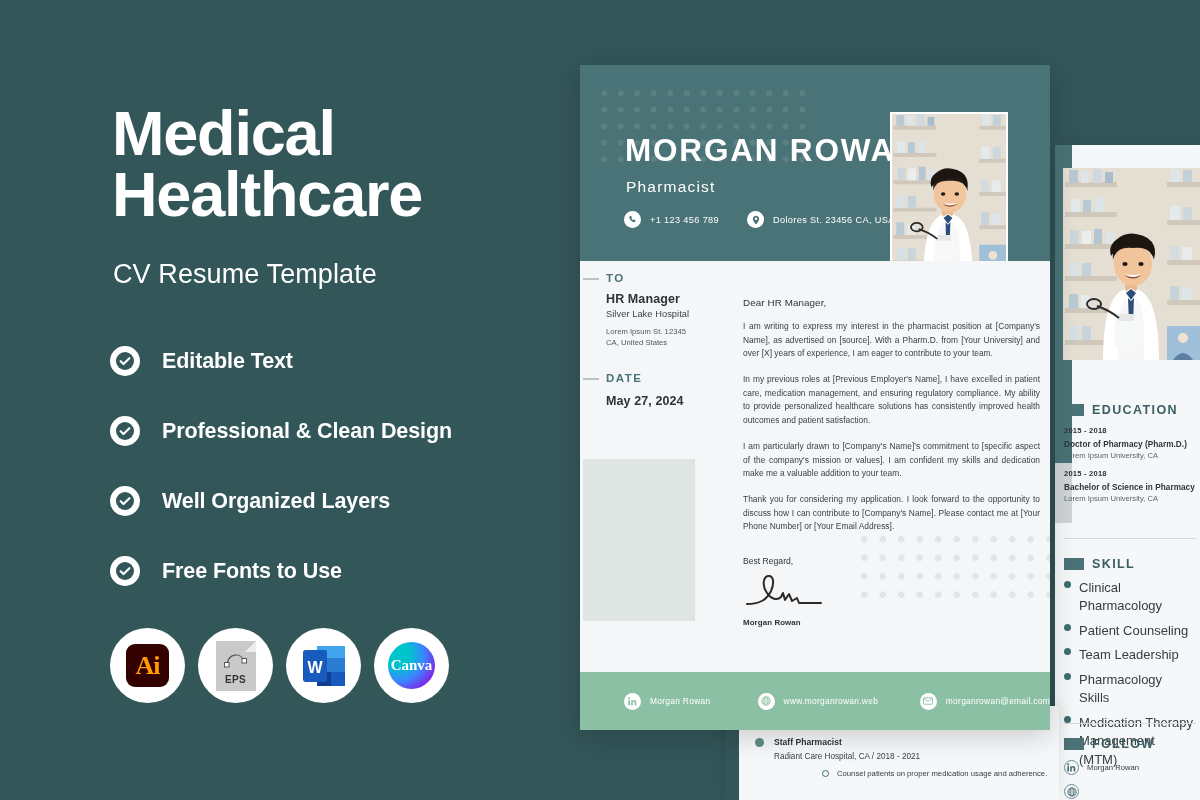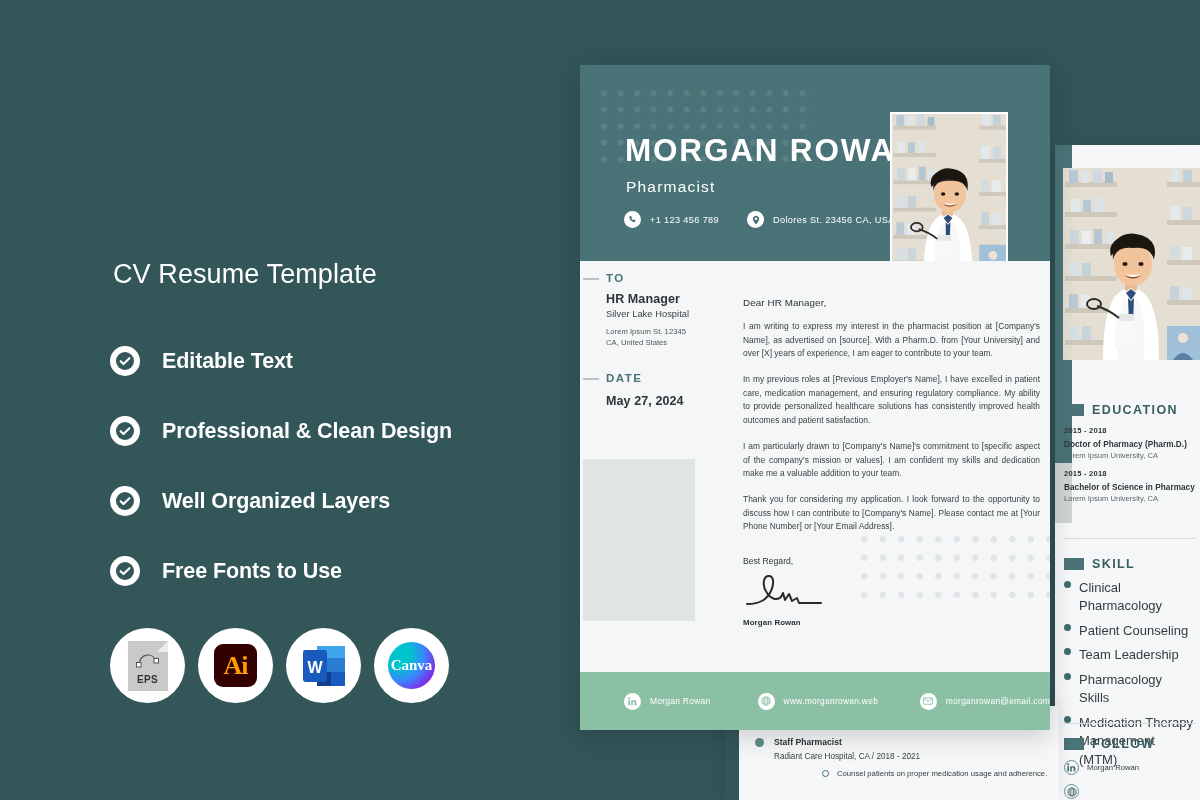--- a/index.html
+++ b/index.html
@@ -176,20 +176,24 @@
   .pk-ring { width: 7px; height:7px; border-radius:50%; border:1.6px solid #3a6e6f; flex:0 0 7px; }
   .pk-btxt { margin-left: 8px; font-size: 7.7px; color:#343d3f; }
 
   .photo-svg { display:block; width:100%; height:100%; }
 </style>
 </head>
 <body>
 
 <div id="stage">
 
+  <div class="promo-title">
+    <span class="l1">Medical</span>
+    <span class="l2">Healthcare</span>
+  </div>
   <div class="promo-sub">CV Resume Template</div>
 
   <div class="feature-list">
     <div class="feature-row">
       <span class="feature-check">
         <svg width="18" height="18" viewBox="0 0 18 18">
             <circle cx="9" cy="9" r="9" fill="#335659"></circle>
             <path d="M4.6 9.2l2.9 2.9 5.9-5.9" stroke="#ffffff" stroke-width="2.1" fill="none" stroke-linecap="round" stroke-linejoin="round"></path>
           </svg>
       </span>
@@ -219,31 +223,31 @@
             <circle cx="9" cy="9" r="9" fill="#335659"></circle>
             <path d="M4.6 9.2l2.9 2.9 5.9-5.9" stroke="#ffffff" stroke-width="2.1" fill="none" stroke-linecap="round" stroke-linejoin="round"></path>
           </svg>
       </span>
       <span class="feature-label">Free Fonts to Use</span>
     </div>
   </div>
 
   <div class="badges">
     <div class="badge">
+      <span class="ai-sq">Ai</span>
+    </div>
+    <div class="badge">
       <span class="eps-doc">
         <svg width="24" height="22" viewBox="0 0 24 22">
           <path d="M3 17 C4 5, 17 4, 20 13" stroke="#555" stroke-width="1.1" fill="none"></path>
           <rect x="0.5" y="14.5" width="4.5" height="4.5" fill="#fff" stroke="#555" stroke-width="1"></rect>
           <rect x="18" y="10.5" width="4.5" height="4.5" fill="#fff" stroke="#555" stroke-width="1"></rect>
         </svg>
         <span class="eps-t">EPS</span>
       </span>
-    </div>
-    <div class="badge">
-      <span class="ai-sq">Ai</span>
     </div>
     <div class="badge">
       <svg class="word-ic" viewBox="0 0 42 48">
         <rect x="14" y="4" width="28" height="40" fill="#41a5ee"></rect>
         <rect x="14" y="16" width="28" height="28" fill="#2b7cd3"></rect>
         <rect x="14" y="30" width="28" height="14" fill="#185abd"></rect>
         <rect x="14" y="30" width="14" height="14" fill="#103f91"></rect>
         <rect x="0" y="8" width="24" height="32" rx="2.4" fill="#185abd"></rect>
         <text x="12" y="31" font-family="Liberation Sans, sans-serif" font-size="16" font-weight="700" fill="#ffffff" text-anchor="middle">W</text>
       </svg>

